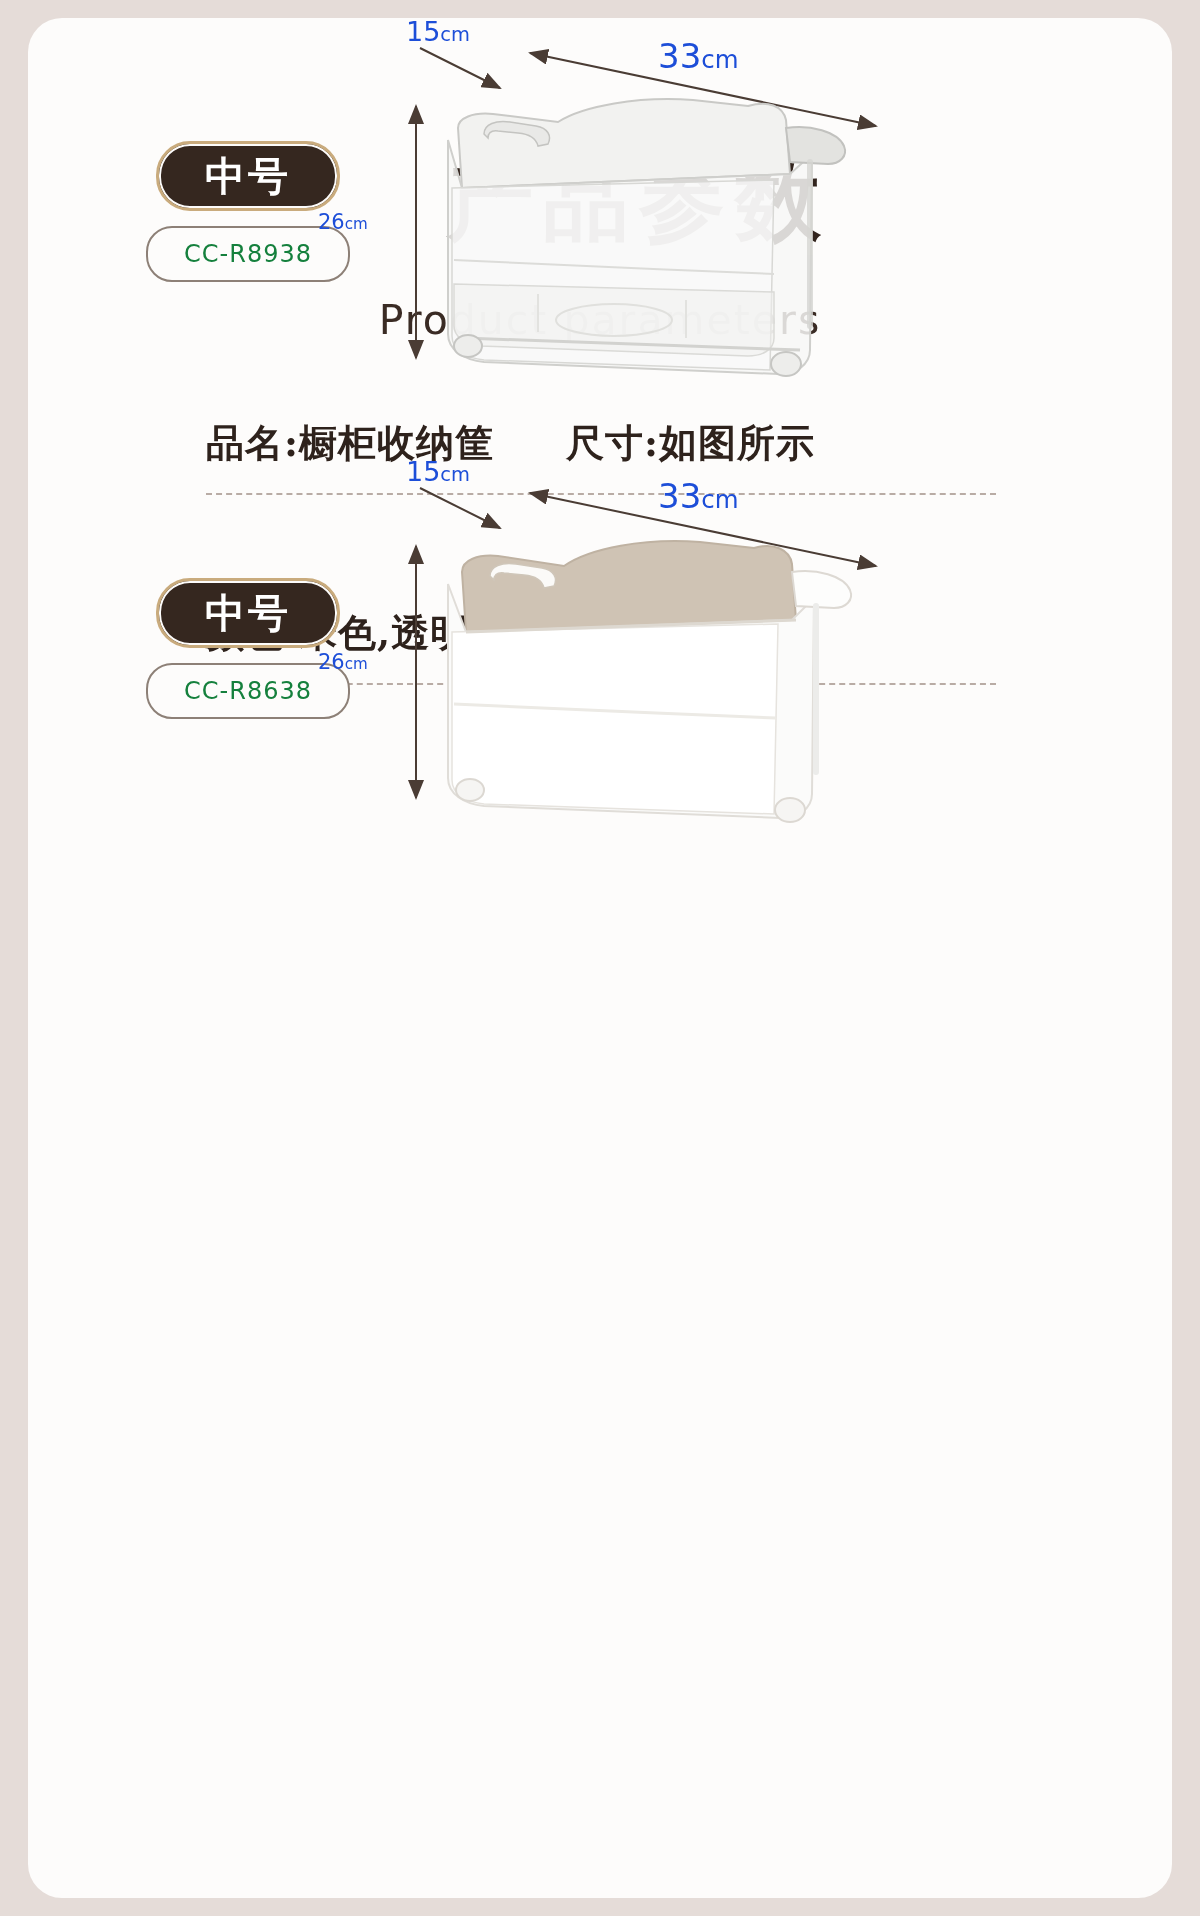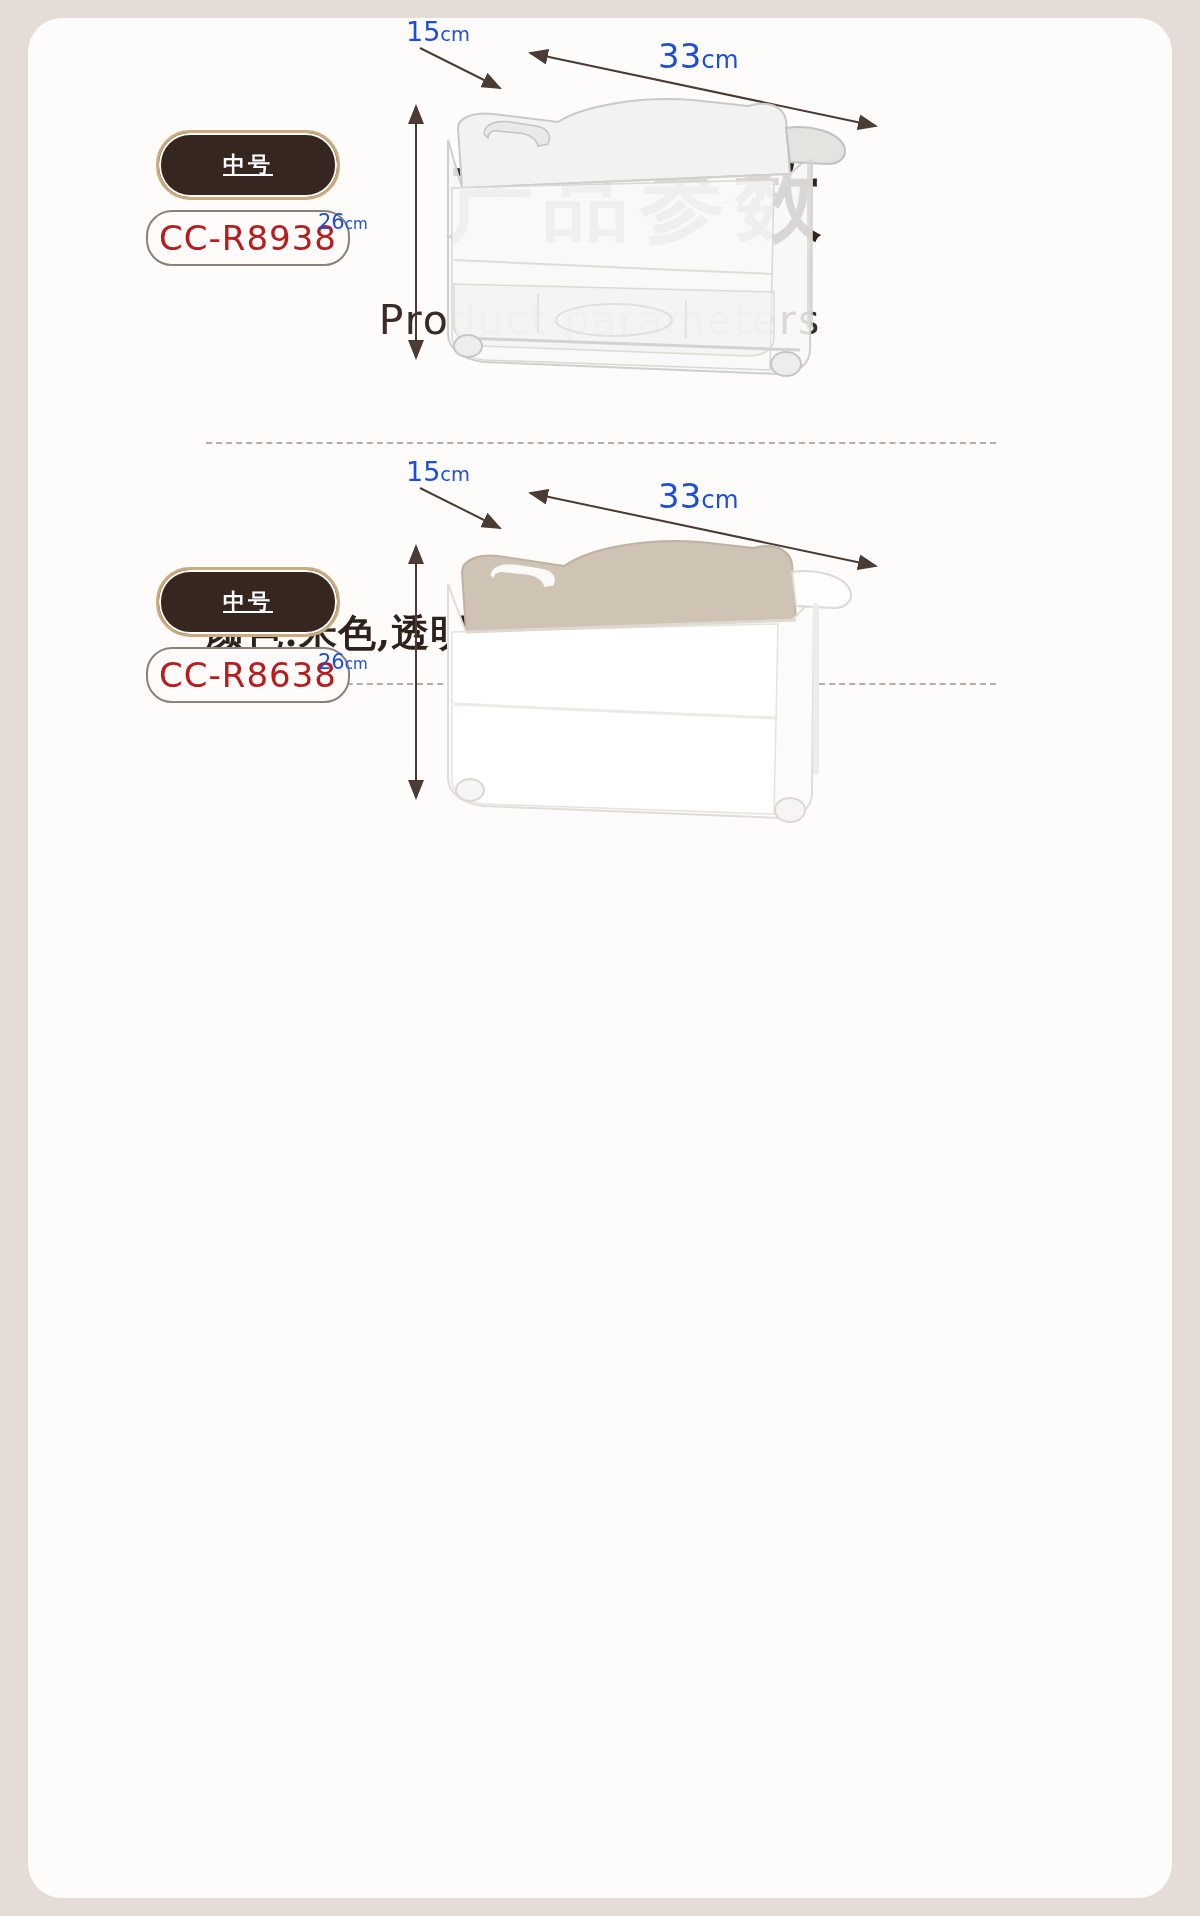--- a/index.html
+++ b/index.html
@@ -85,49 +85,48 @@
     position: absolute;
     left: 105px;
     width: 230px;
     text-align: center;
   }
   .badge-wrap.b1 { top: 108px; }
   .badge-wrap.b2 { top: 545px; }
   .badge {
     width: 178px;
     height: 64px;
-    margin: 4px auto;
+    margin: 15px auto;
     border-radius: 34px;
     background: #35271f;
     border: 3px solid #c9ab7d;
     box-shadow: 0 0 0 2px #fdfcfb inset;
     display: flex;
     align-items: center;
     justify-content: center;
     color: #ffffff;
     font-family: "DejaVu Serif", serif;
     font-weight: bold;
-    font-size: 22px;
+    font-size: 40px;
     letter-spacing: 3px;
-    text-decoration: underline;
   }
   .code {
     margin-top: 10px;
     width: 200px;
     height: 52px;
     margin-left: auto;
     margin-right: auto;
     border: 2px solid #8d8077;
     border-radius: 26px;
     display: flex;
     align-items: center;
     justify-content: center;
     font-family: "DejaVu Sans", sans-serif;
-    font-size: 34px;
-    color: #b91c1c;
+    font-size: 24px;
+    color: #15803d;
     letter-spacing: 1px;
     background: #fdfcfb;
   }
 
   
   .diagram {
     position: absolute;
     left: 330px;
     width: 790px;
     height: 420px;
@@ -157,20 +156,24 @@
 </style>
 </head>
 <body>
 
 <div class="page">
 
   <div class="title-cn">产品参数</div>
   <div class="title-en">Product parameters</div>
 
   <div class="spec-row r1">
+    <div class="spec-line">
+      <div class="spec-item left">品名:橱柜收纳筐</div>
+      <div class="spec-item right">尺寸:如图所示</div>
+    </div>
     <div class="dash-line"></div>
   </div>
 
   <div class="spec-row r2">
     <div class="spec-line">
       <div class="spec-item left">颜色:米色,透明</div>
       <div class="spec-item right">适用:日常收纳</div>
     </div>
     <div class="dash-line"></div>
   </div>

